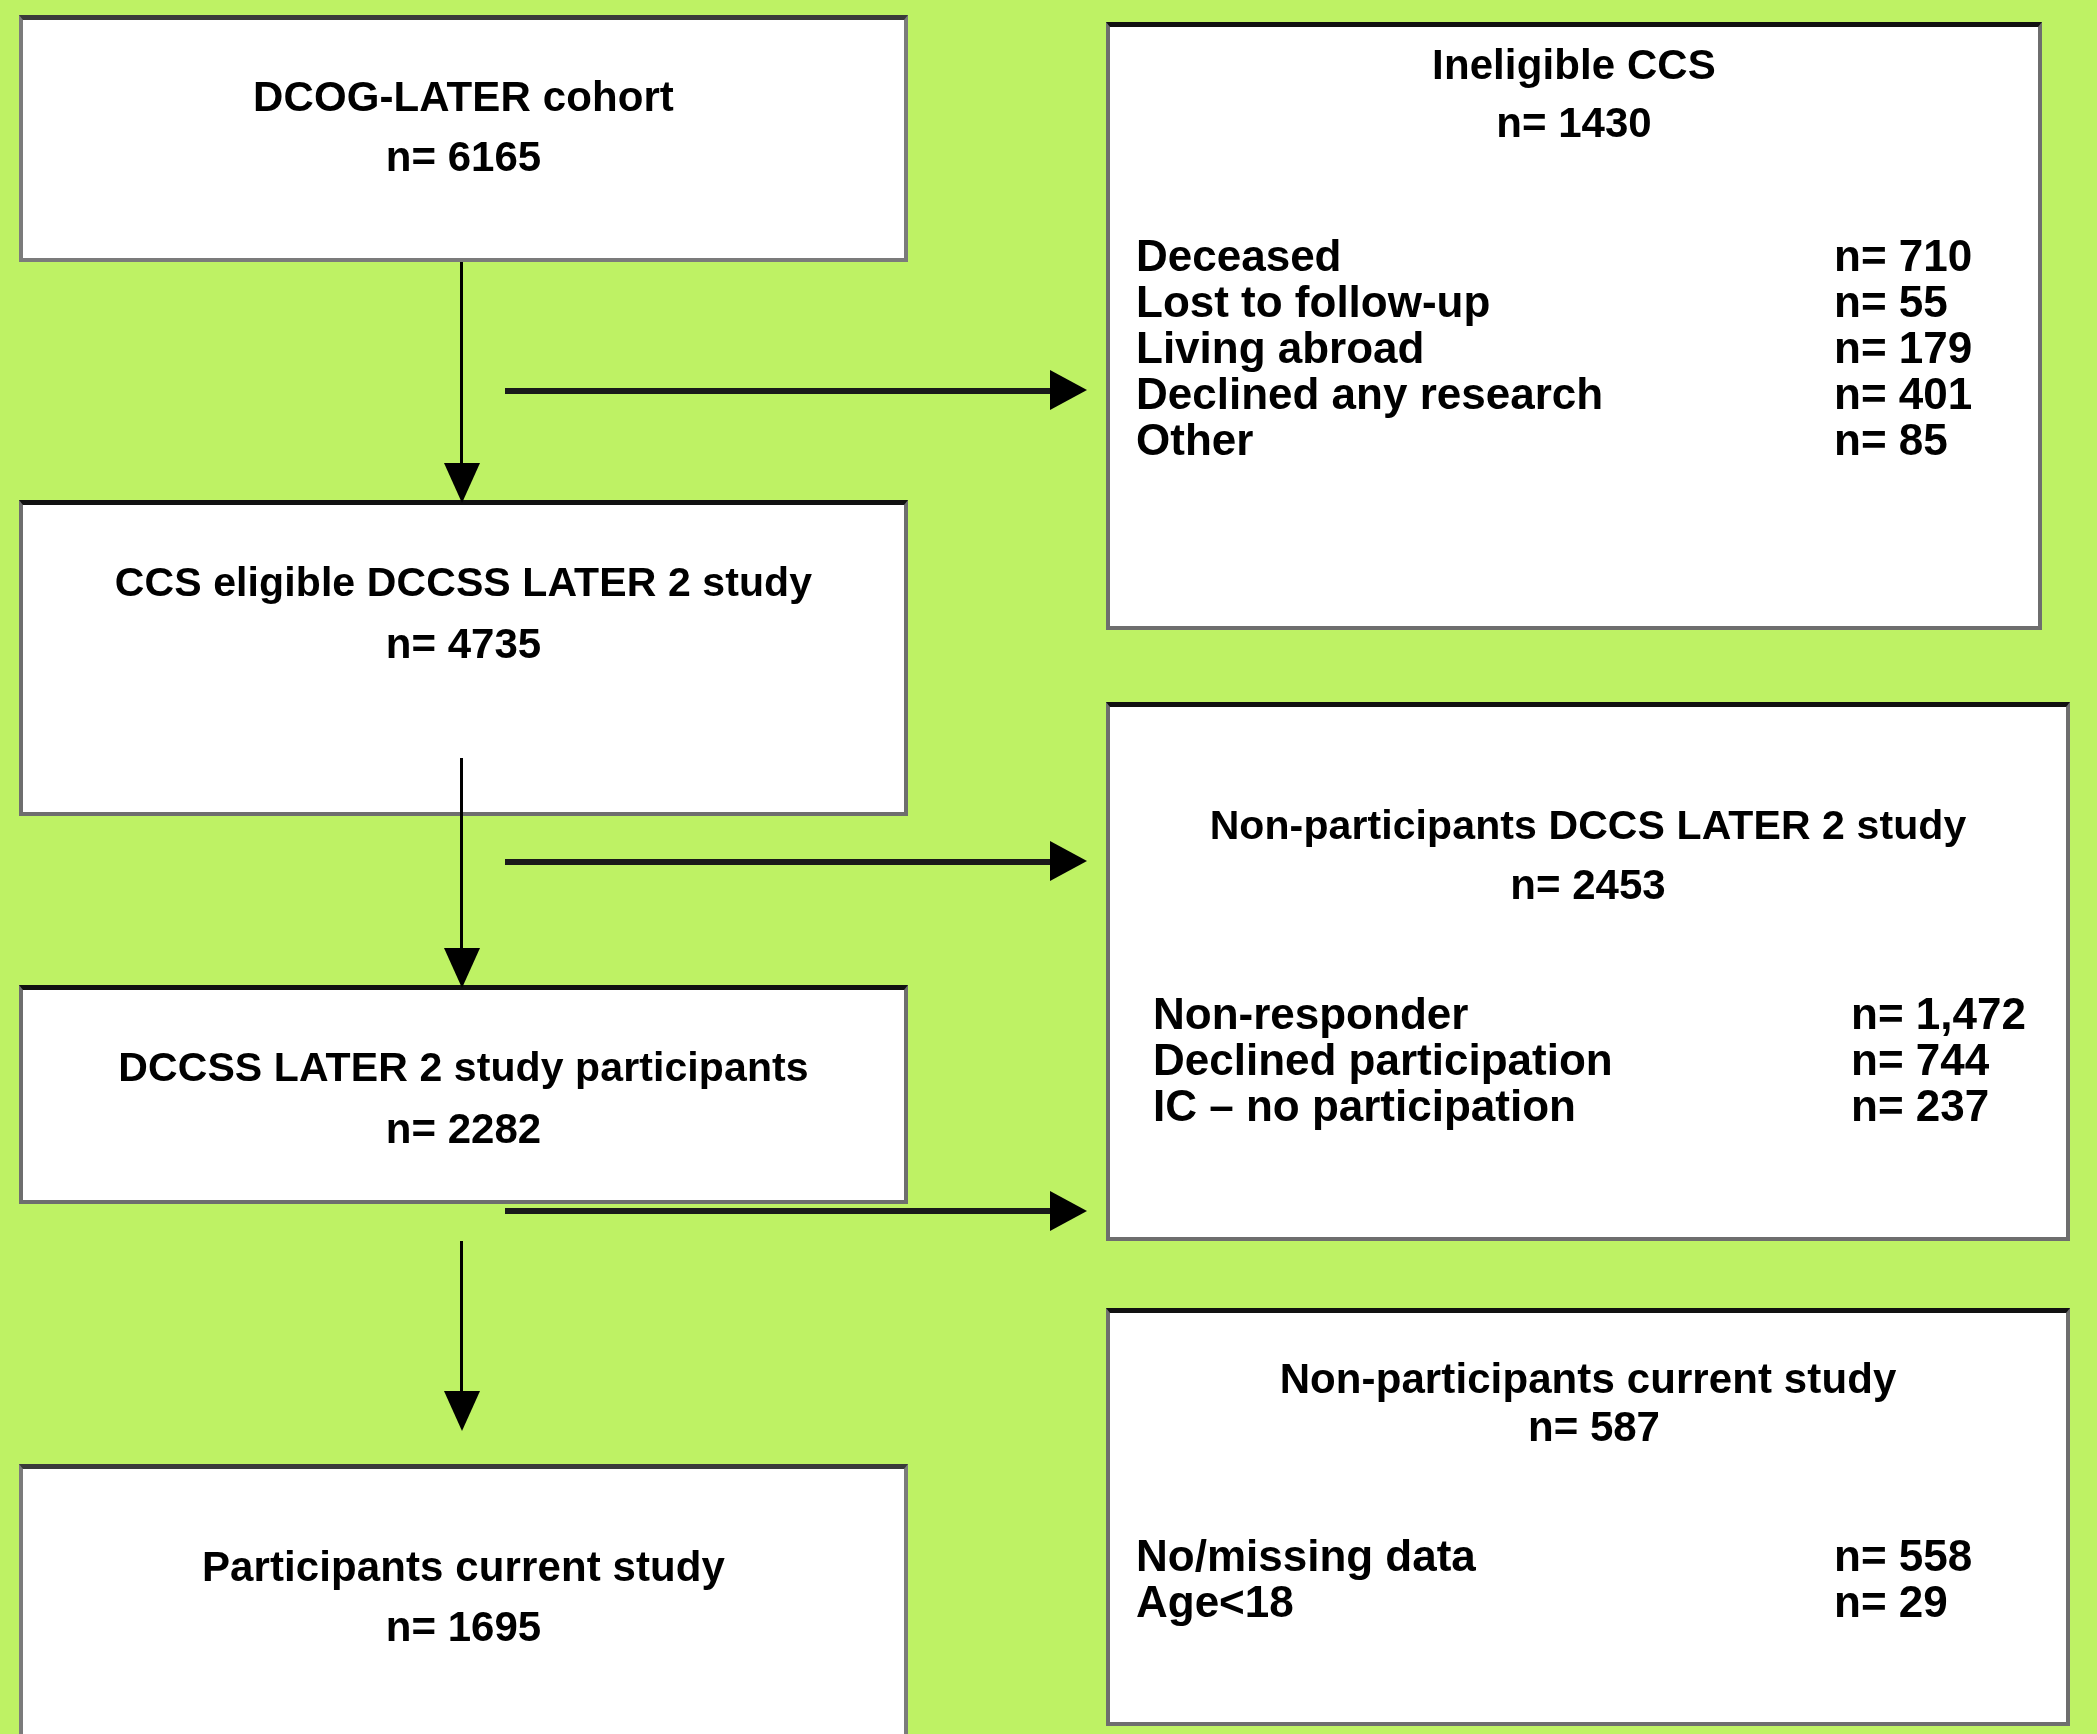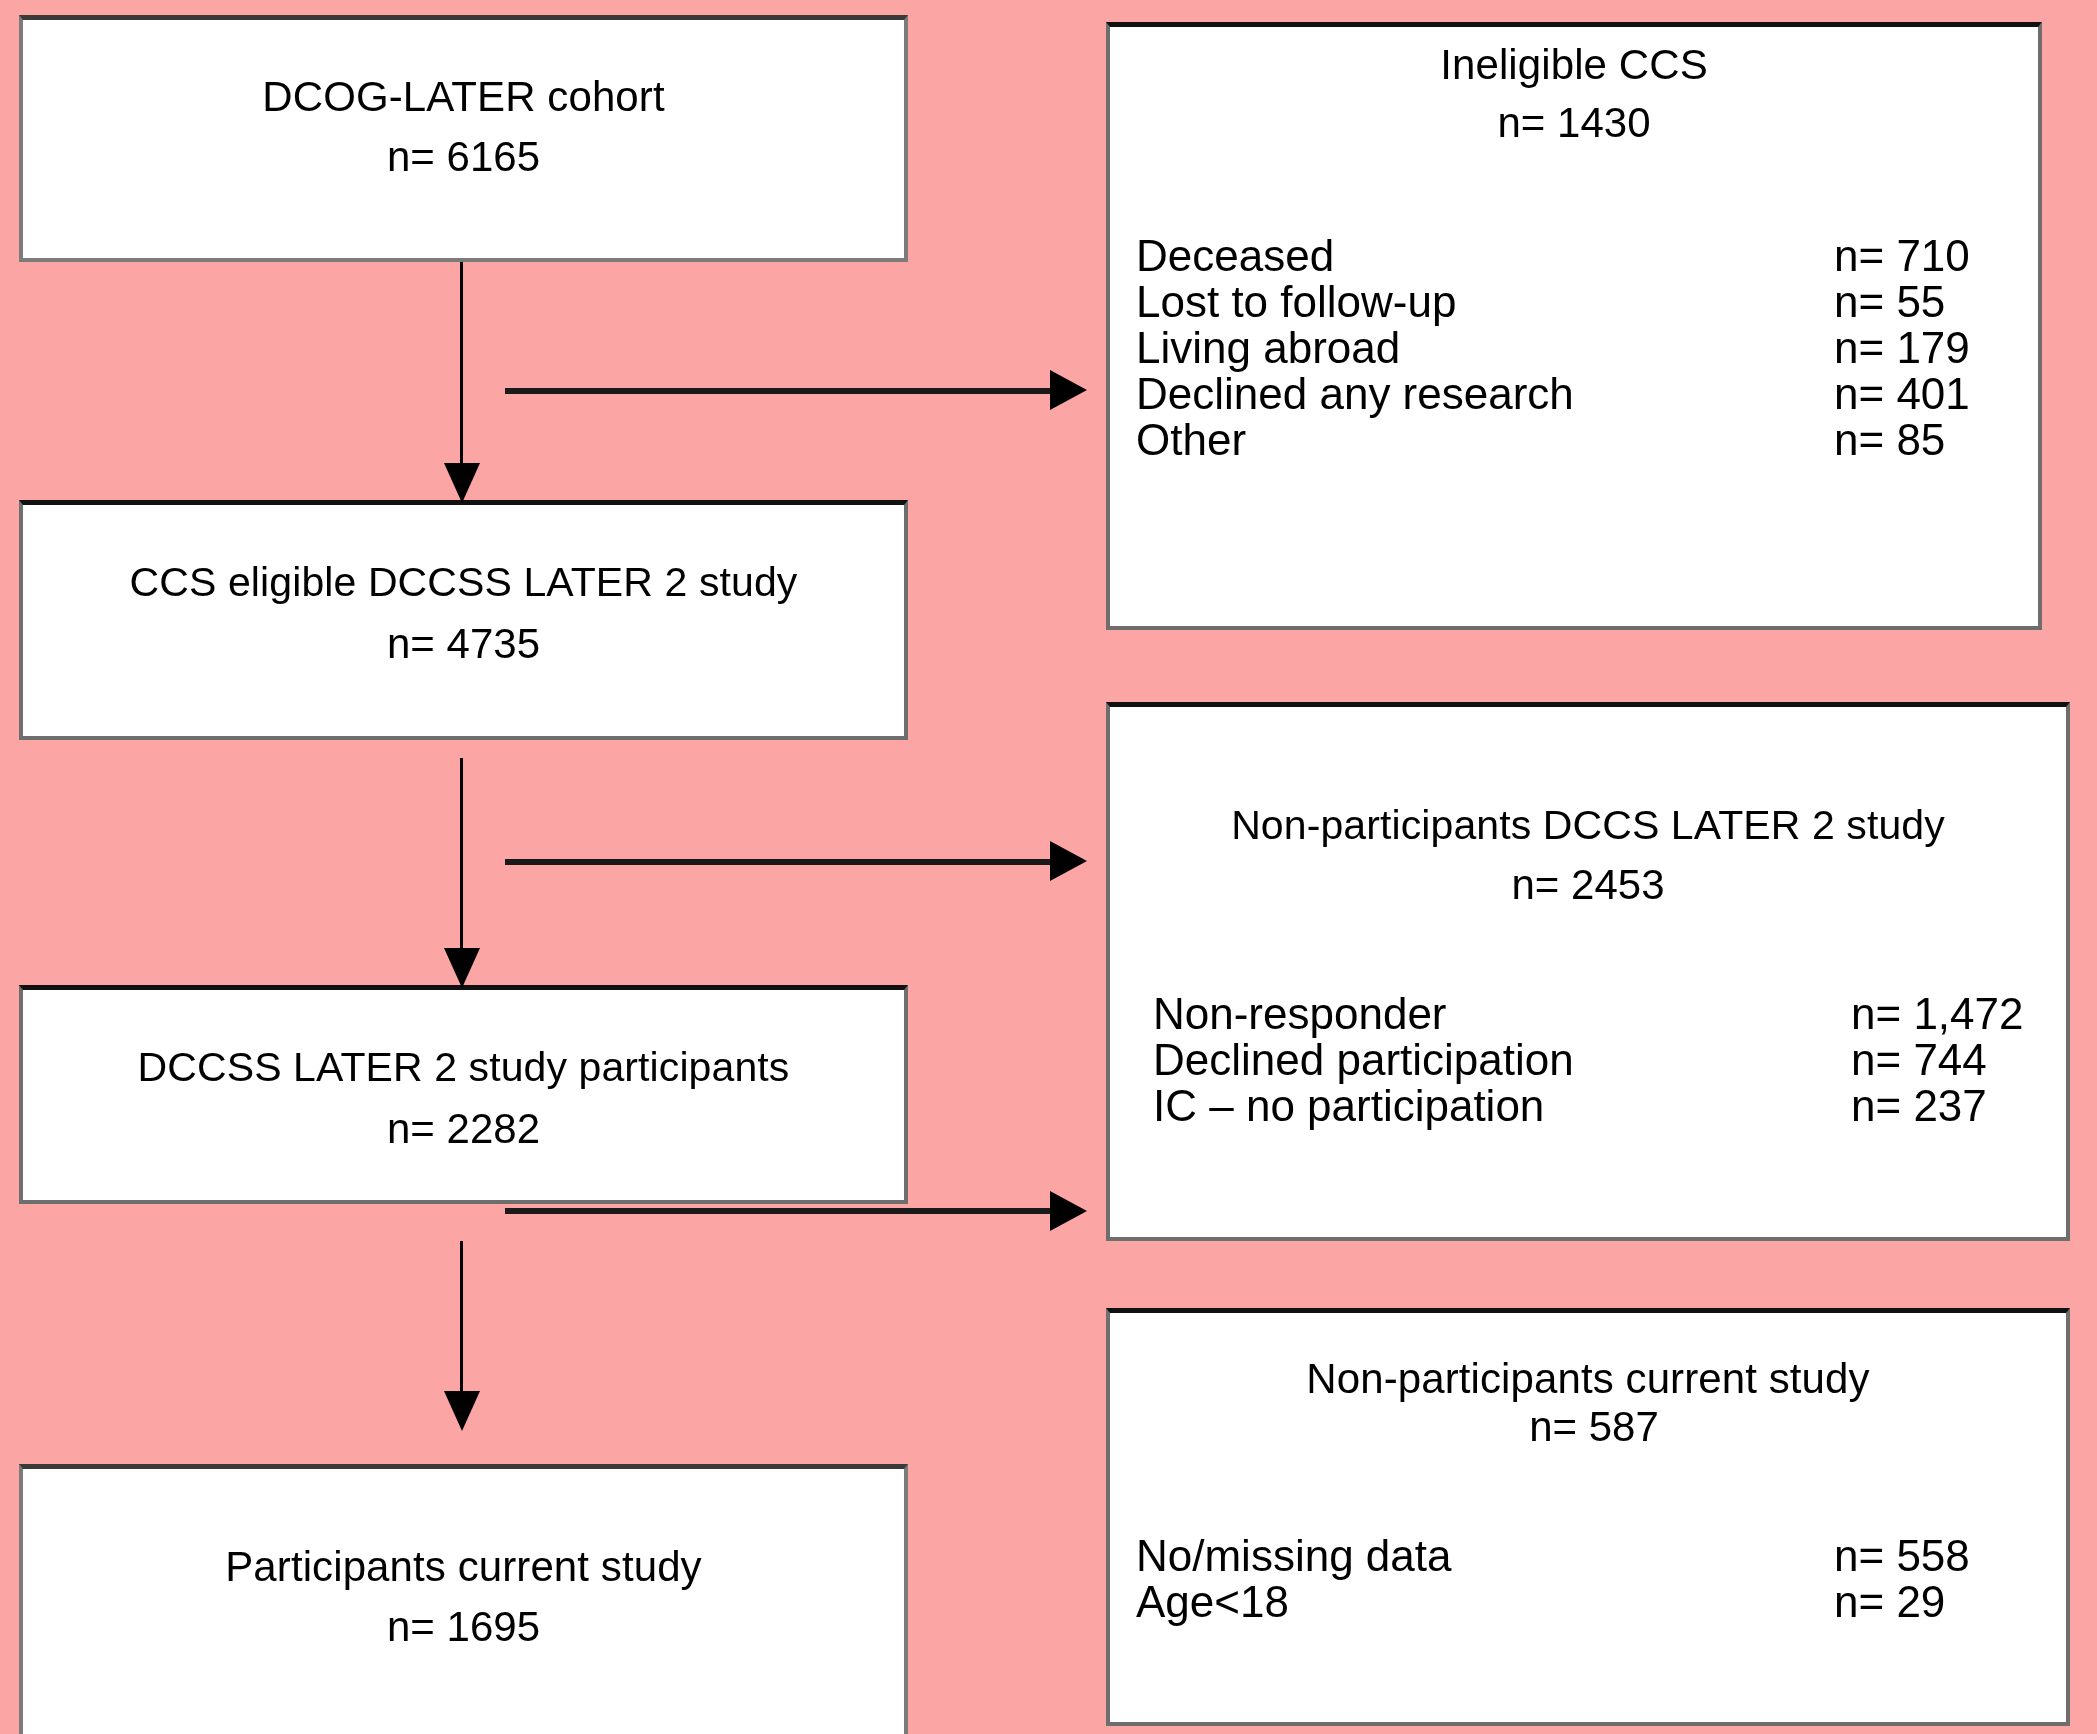--- a/index.html
+++ b/index.html
@@ -9,22 +9,23 @@
     background: #ffffff;
   }
   body {
     font-family: "Liberation Sans", sans-serif;
     color: #000000;
   }
   #canvas {
     position: relative;
     width: 2097px;
     height: 1734px;
-    background: #fca5a5;
+    background: #bef264;
     overflow: hidden;
+    font-weight: bold;
   }
 
   
   .flow-box {
     position: absolute;
     box-sizing: border-box;
     background: #ffffff;
     border: 4.1px solid #7b7b7b;
     border-top-color: #3a3a3a;
     border-top-width: 5.5px;
@@ -113,21 +114,21 @@
 </head>
 <body>
 
 <div id="canvas">
 
   <div class="flow-box" style="left:19px; top:15px; width:889px; height:247px;">
     <div class="box-title" style="top:53px;">DCOG-LATER cohort</div>
     <div class="box-count" style="top:113px;">n= 6165</div>
   </div>
 
-  <div class="flow-box dark-edge" style="left:19px; top:500px; width:889px; height:240px;">
+  <div class="flow-box dark-edge" style="left:19px; top:500px; width:889px; height:316px;">
     <div class="box-title wide" style="top:55px;">CCS eligible DCCSS LATER 2 study</div>
     <div class="box-count" style="top:115px;">n= 4735</div>
   </div>
 
   <div class="flow-box dark-edge" style="left:19px; top:985px; width:889px; height:219px;">
     <div class="box-title wide" style="top:55px;">DCCSS LATER 2 study participants</div>
     <div class="box-count" style="top:115px;">n= 2282</div>
   </div>
 
   <div class="flow-box" style="left:19px; top:1432px; width:889px; height:294px;margin-top:32px;">

